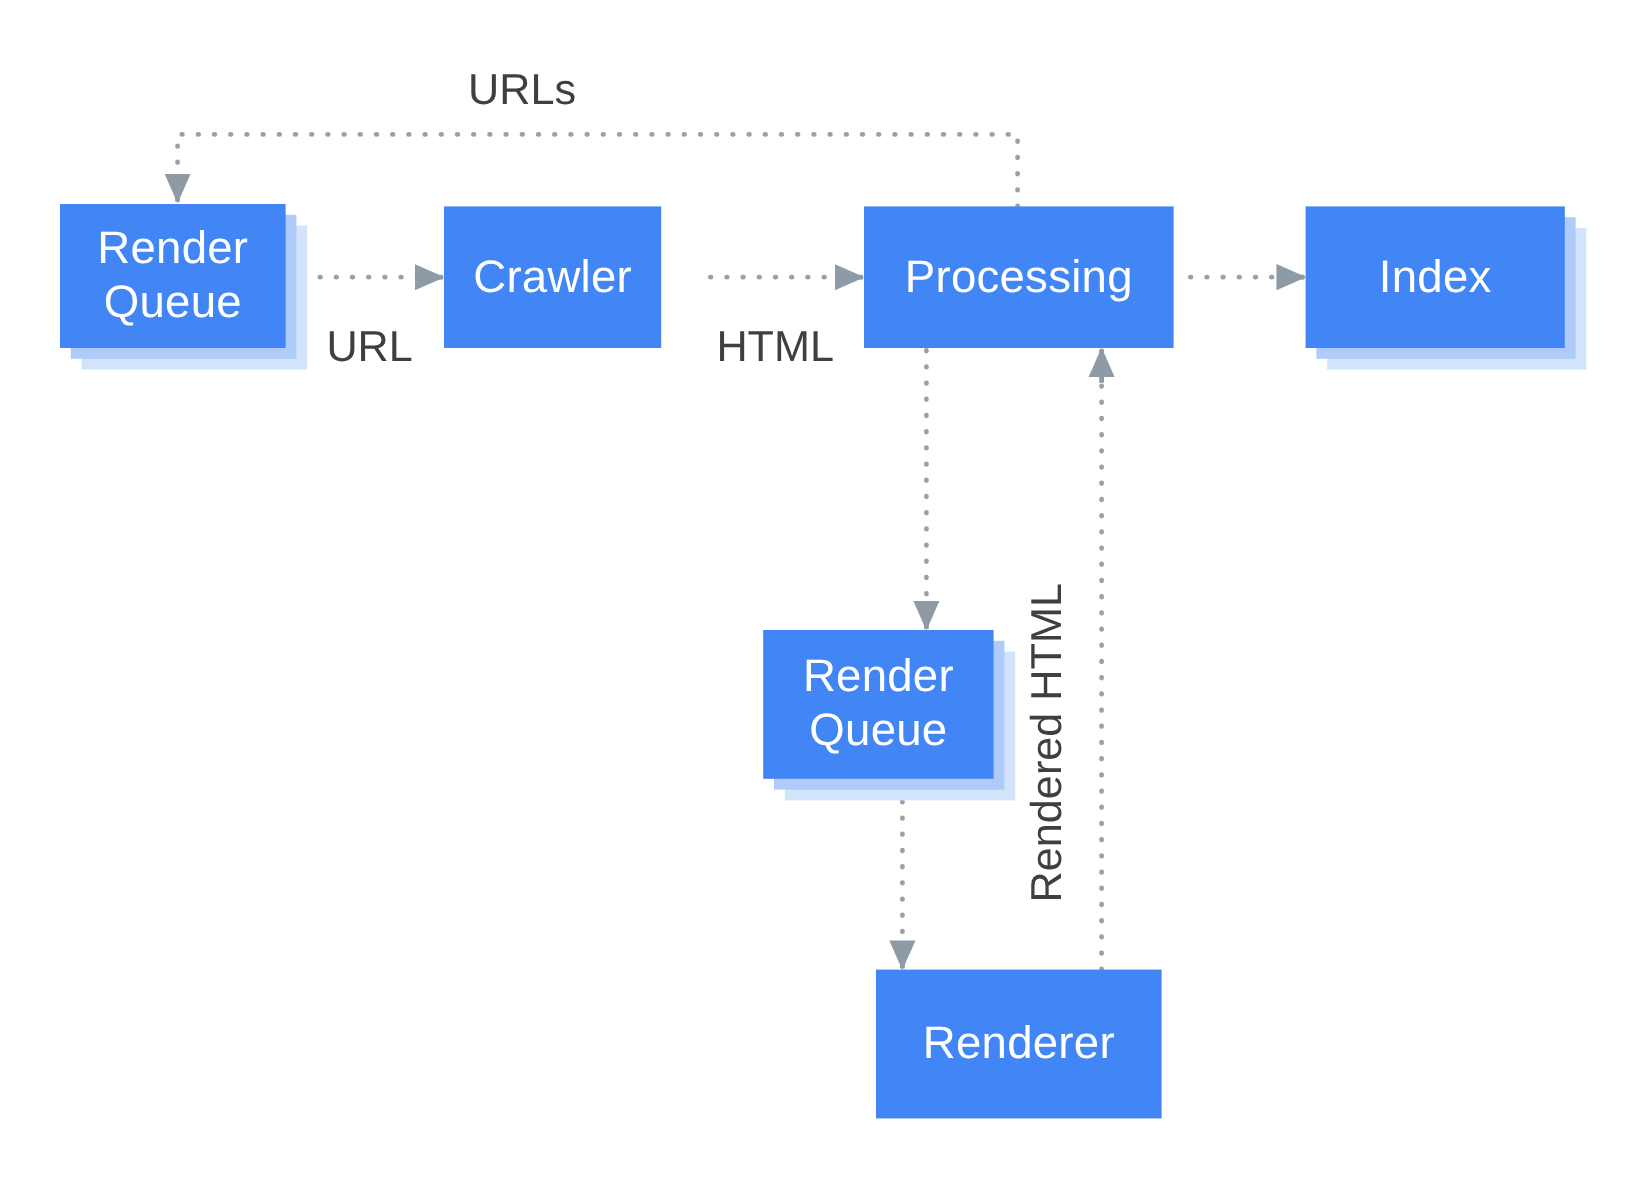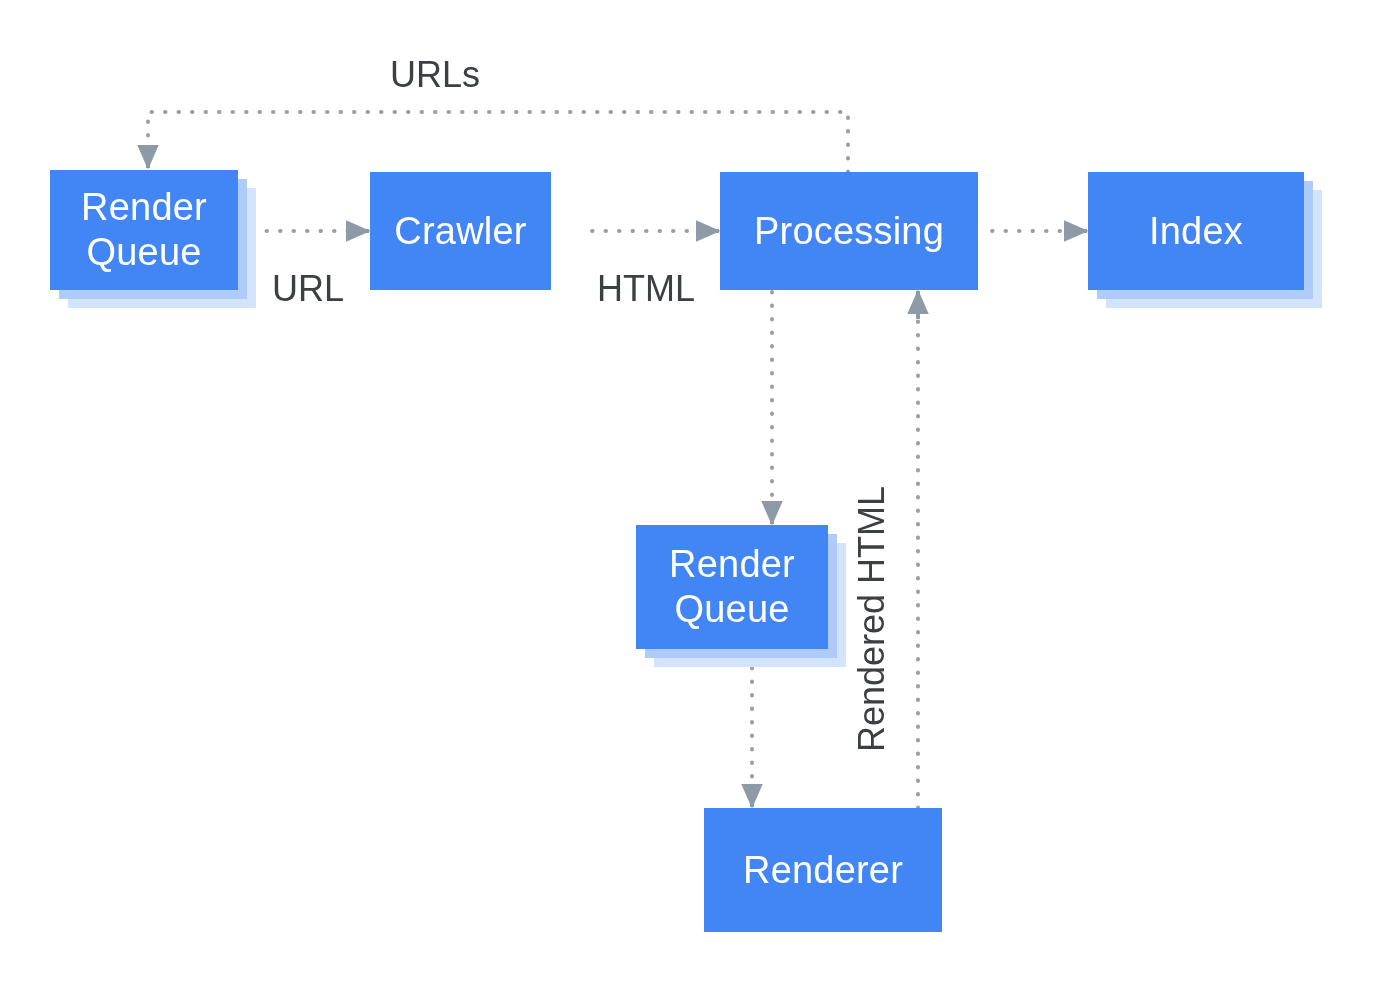--- a/index.html
+++ b/index.html
@@ -142,21 +142,21 @@
 
   <div class="stack-layer far" style="left:654px; top:543px; width:192px; height:124px;"></div>
   <div class="stack-layer mid" style="left:645px; top:534px; width:192px; height:124px;"></div>
   <div class="node-box" style="left:636px; top:525px; width:192px; height:124px;">
     <span>
       <span>Render</span><br>
       <span>Queue</span>
     </span>
   </div>
 
-  <div class="node-box" style="left:704px; top:808px; width:238px; height:124px;">
+  <div class="node-box" style="left:730px; top:808px; width:238px; height:124px;">
     <span>Renderer</span>
   </div>
 
   <div class="edge-label" style="left:390px; top:36px;margin-top:18px;">URLs</div>
 
   <div class="edge-label" style="left:272px; top:268px;">URL</div>
 
   <div class="edge-label" style="left:597px; top:268px;">HTML</div>
 
   <div class="edge-label vertical" style="left:893px; top:710px;">Rendered HTML</div>

